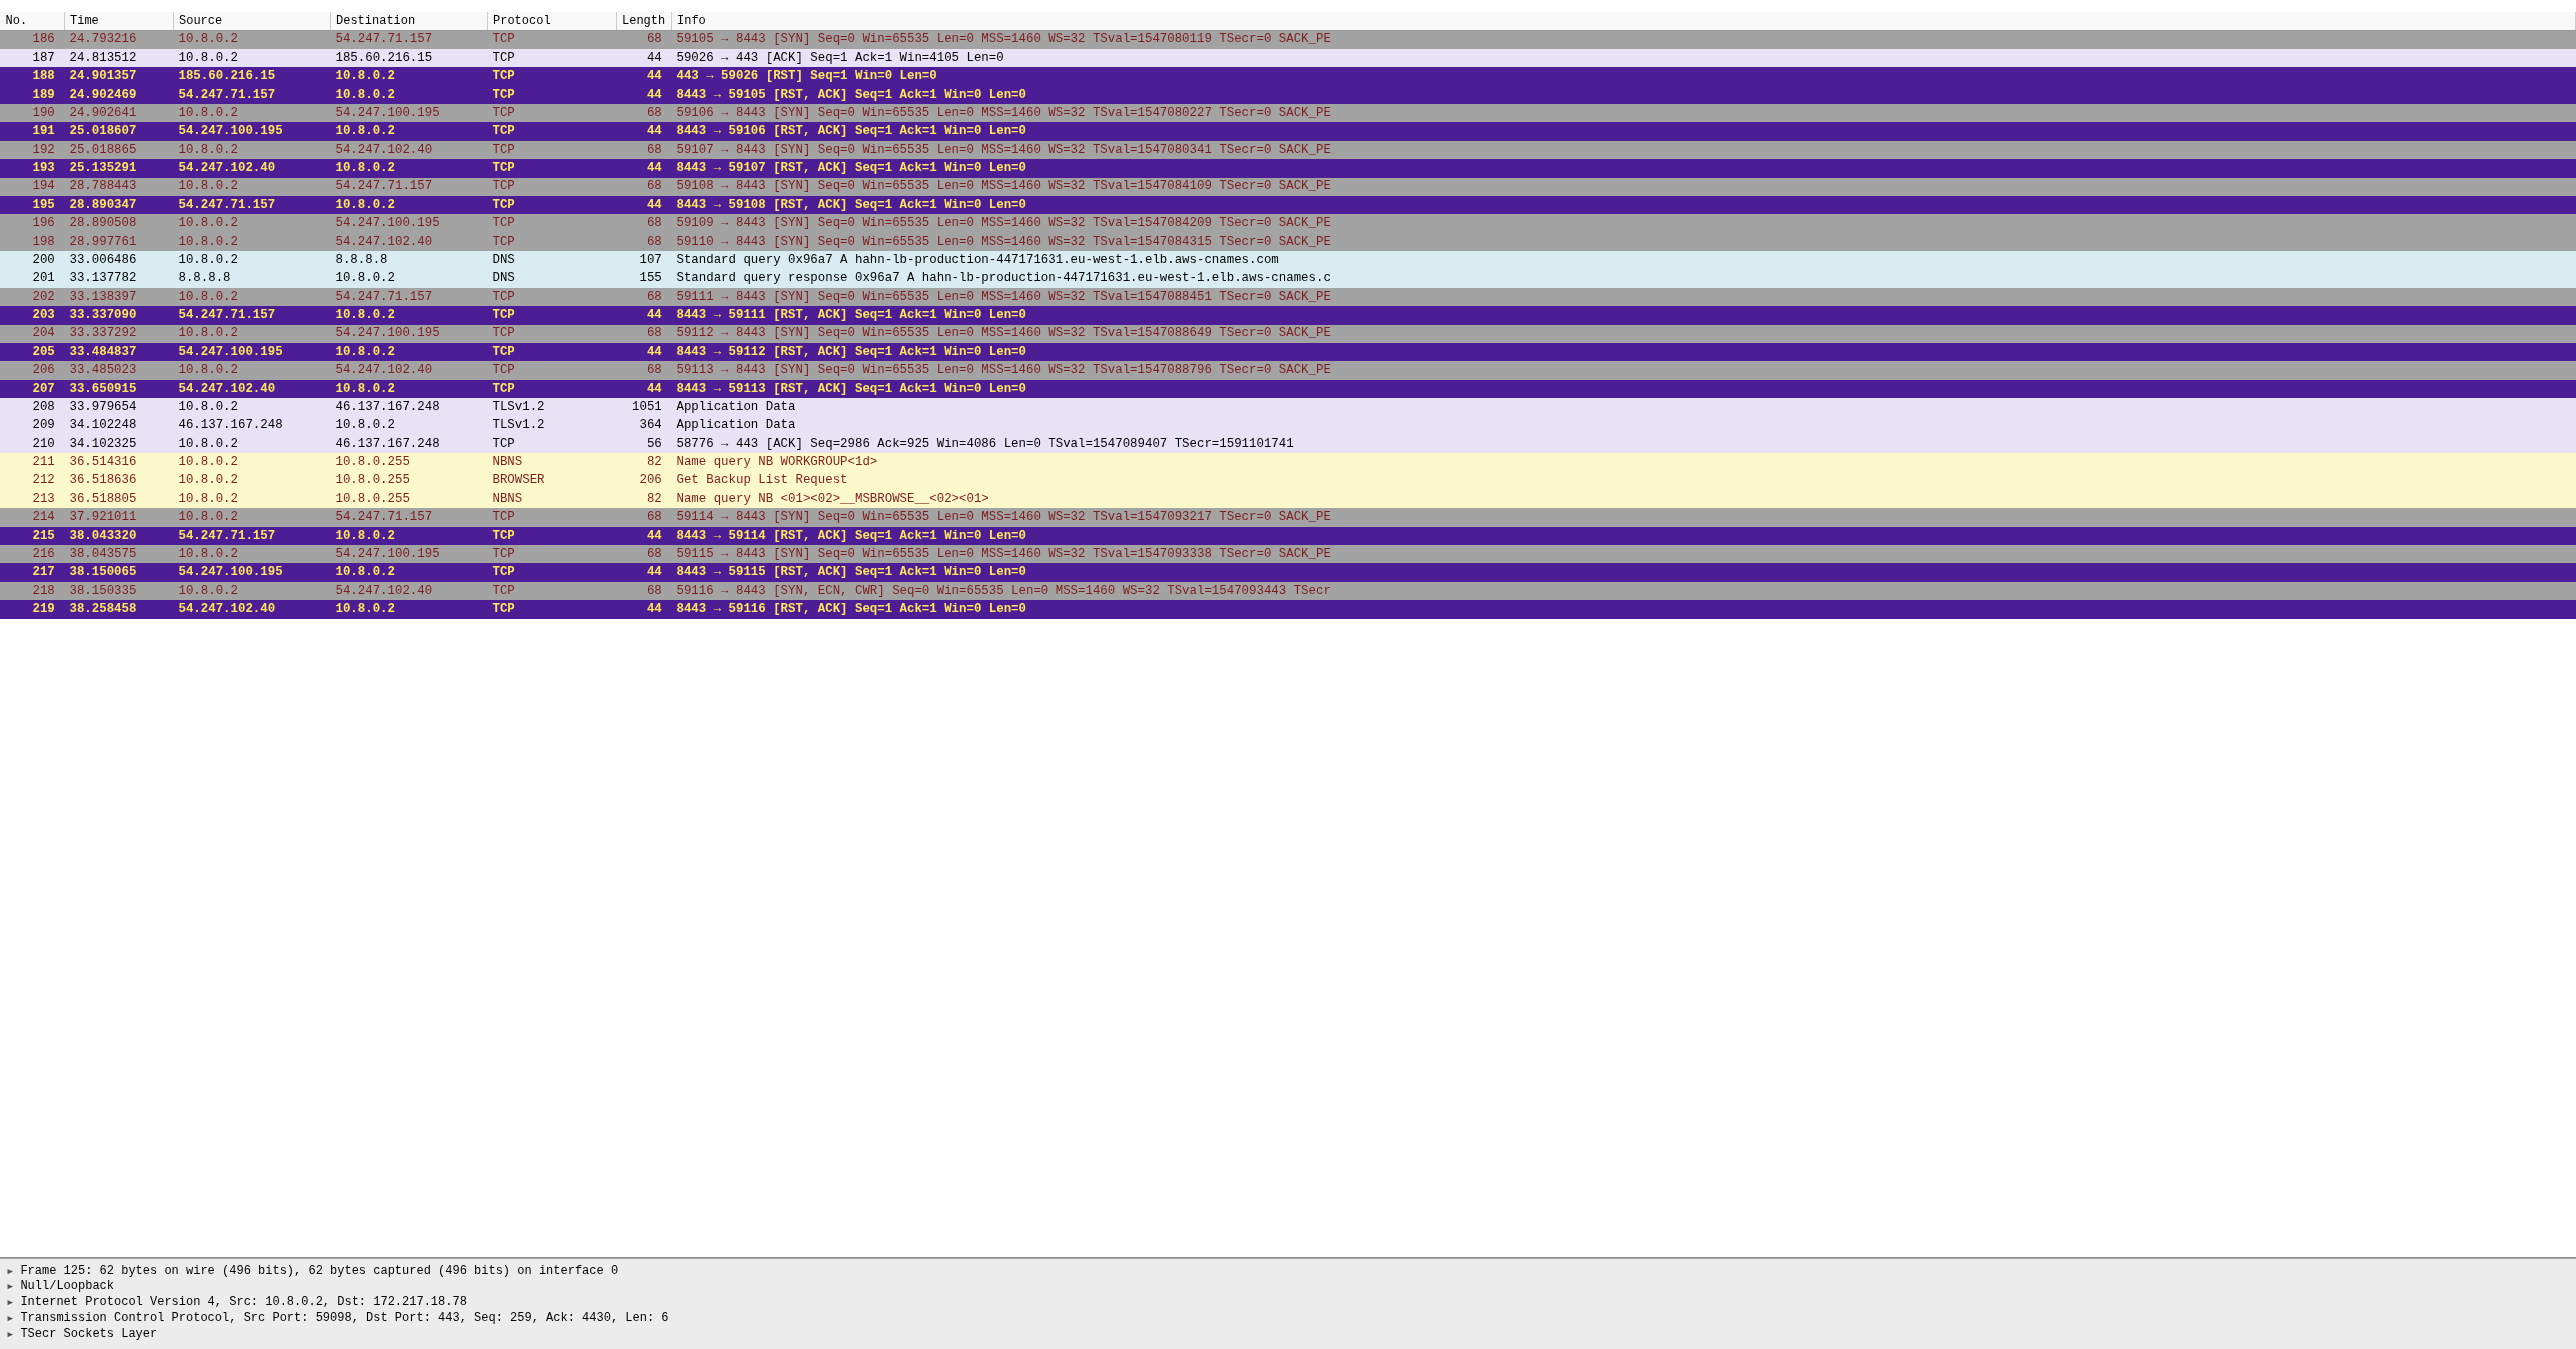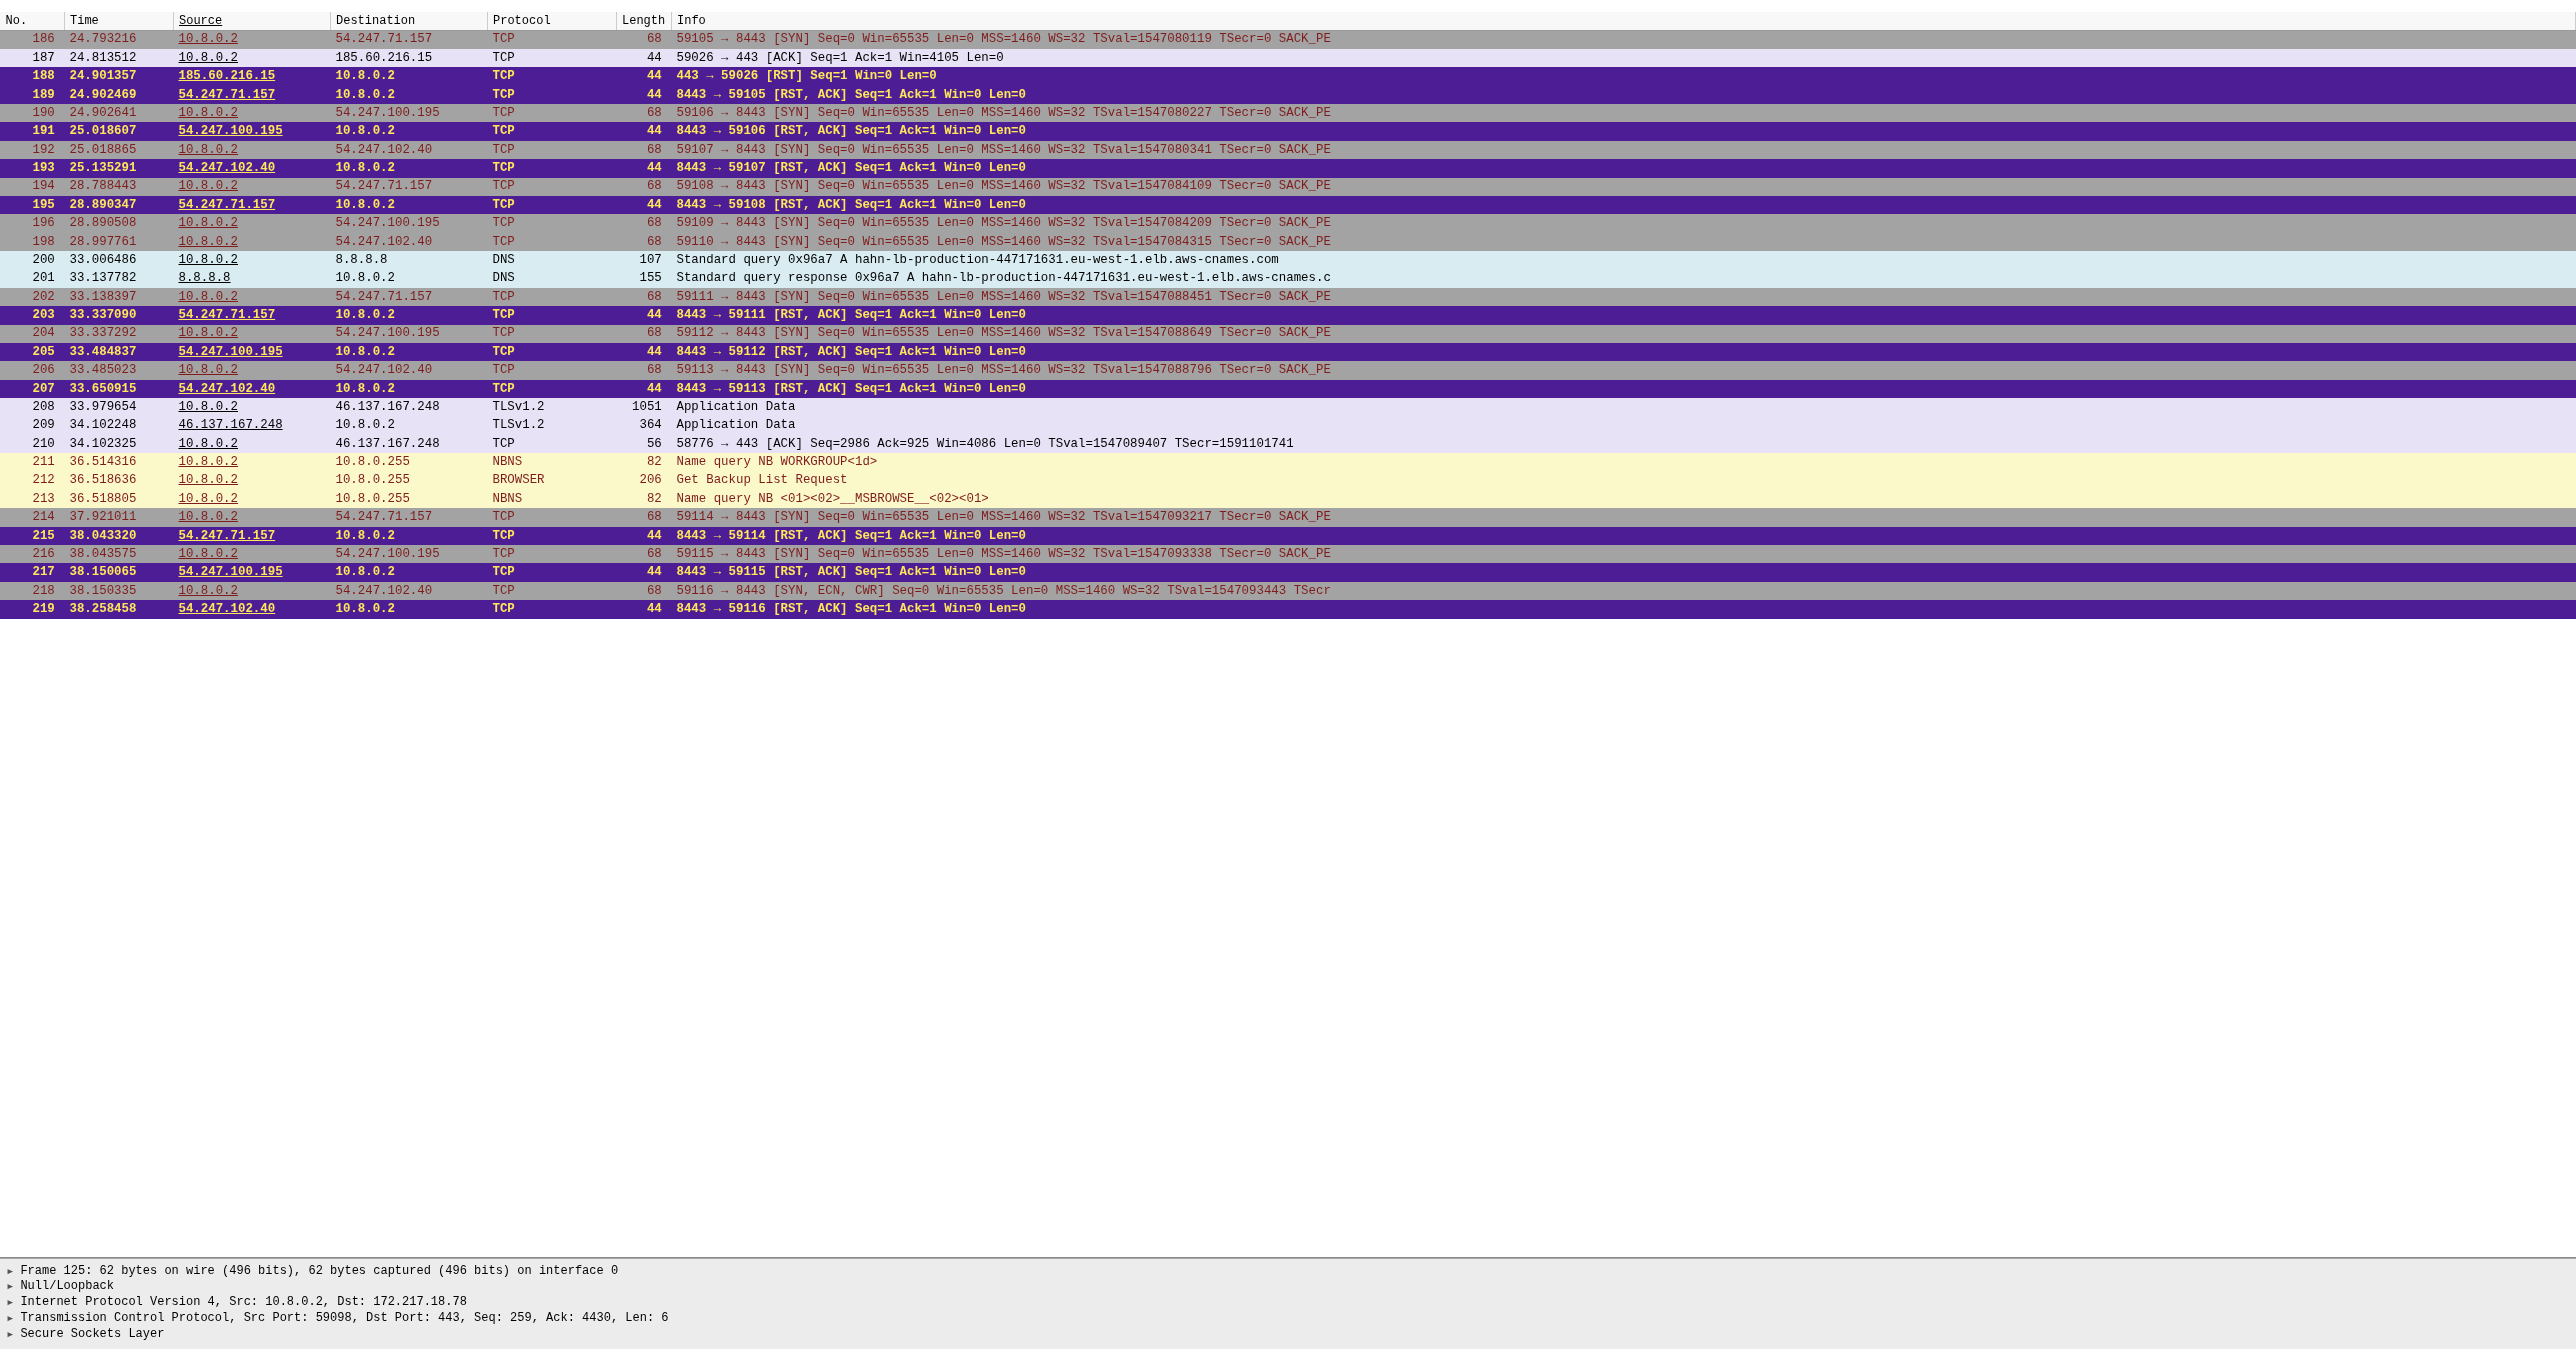--- a/index.html
+++ b/index.html
@@ -10,21 +10,21 @@
   thead th {
     text-align: left; background: #f8f8f8; border-right: 0.9px solid #ccc; border-bottom: 0.9px solid #999;
     padding: 1.8px 5.5px; font-weight: normal; font-size: 12px; position: sticky; top: 0; cursor: pointer;
     white-space: nowrap; overflow: hidden;
   }
   tbody td { padding: 0.9px 5.5px; white-space: nowrap; overflow: hidden; text-overflow: clip; font-size: 12.4px; }
   tbody tr { line-height: 16.6px; }
   .col-no    { width: 64px; text-align: right; padding-right: 9.2px; }
   thead .col-no { text-align: left; }
   .col-time  { width: 109px; }
-  .col-src   { width: 157px; text-decoration: underline; }
+  .col-src   { width: 157px; }
   .col-dst   { width: 157px; }
   .col-proto { width: 129px; }
   .col-len   { width: 55px; text-align: right; padding-right: 9.2px; }
   thead .col-len { text-align: left; }
   .col-info  { width: auto; }
 
   .r-gray   { background: #a3a3a3; color: #7f1d1d; }
   .r-lav    { background: #e8e2f6; color: #000; }
   .r-red    { background: #4c1d95; color: #ffe65a; font-weight: bold; }
   .r-dns    { background: #d9ecf2; color: #000; }
@@ -356,17 +356,17 @@
       <div class="detail-line">
         <span class="tri">▶</span>
         <span>Internet Protocol Version 4, Src: 10.8.0.2, Dst: 172.217.18.78</span>
       </div>
       <div class="detail-line">
         <span class="tri">▶</span>
         <span>Transmission Control Protocol, Src Port: 59098, Dst Port: 443, Seq: 259, Ack: 4430, Len: 6</span>
       </div>
       <div class="detail-line">
         <span class="tri">▶</span>
-        <span>Secure Sockets Layer</span>
+        <span>TSecr Sockets Layer</span>
       </div>
     </div>
 </div>
 
 
 </body></html>

